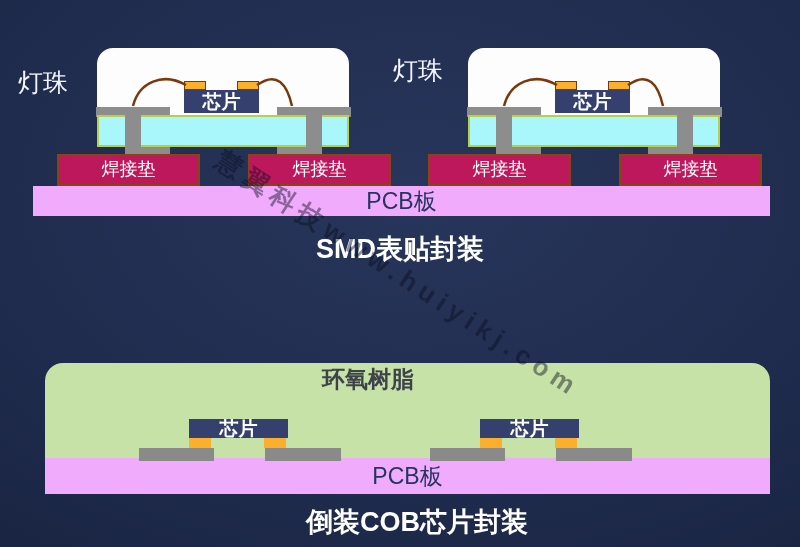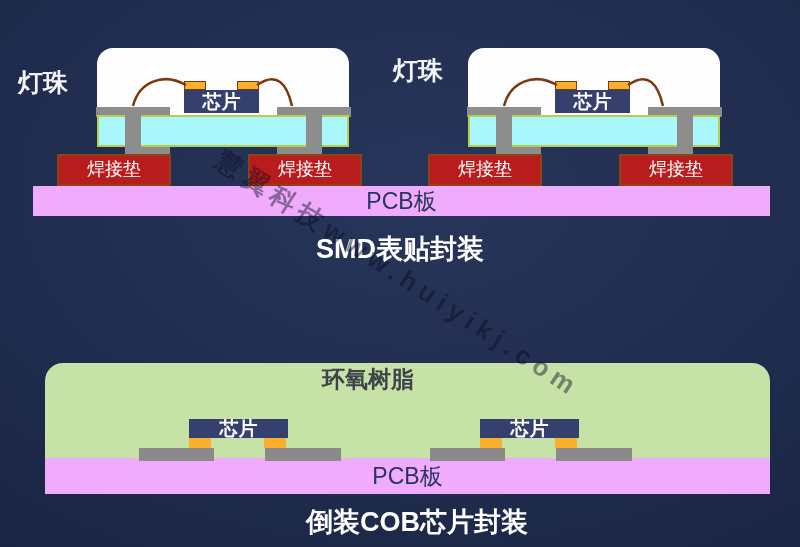--- a/index.html
+++ b/index.html
@@ -13,30 +13,30 @@
   .pkg-1{left:57px;} .pkg-2{left:428px;}
   .dome{position:absolute;left:40px;top:0;width:252px;height:69px;background:#fdfdfd;border-radius:16px 16px 6px 6px;}
   .ebar{position:absolute;background:#8d8d8d;}
   .etop-l{left:39px;top:59px;width:74px;height:10px;}
   .etop-r{left:220px;top:59px;width:74px;height:10px;}
   .pbody{position:absolute;left:40px;top:67px;width:252px;height:32px;background:#a9f6fb;border:2px solid #b9cf4a;box-sizing:border-box;}
   .evia-l{left:68px;top:67px;width:16px;height:32px;}
   .evia-r{left:249px;top:67px;width:16px;height:32px;}
   .efoot-l{left:68px;top:99px;width:45px;height:8px;}
   .efoot-r{left:220px;top:99px;width:45px;height:8px;}
-  .spad{position:absolute;top:106px;width:114px;height:32px;background:#b91c1c;border:2px solid #8a4413;box-sizing:border-box;
+  .spad{position:absolute;top:106px;width:143px;height:32px;background:#be185d;border:2px solid #8a4413;box-sizing:border-box;
         color:#fff;font-size:18px;text-align:center;line-height:27px;}
   .spad-l{left:0;} .spad-r{left:191px;}
   .chip{position:absolute;left:127px;top:42px;width:75px;height:23px;background:#36406e;
         color:#fff;font-size:19px;font-weight:bold;text-align:center;line-height:23px;}
   .cpad{position:absolute;top:33px;width:22px;height:9px;background:#fbb02d;border:1px solid #7b380c;box-sizing:border-box;}
   .cpad-l{left:127px;} .cpad-r{left:180px;}
   .wires{position:absolute;left:0;top:0;width:322px;height:138px;}
   
-  .led-label{position:absolute;color:#f2f4f8;font-size:25px;font-weight:bold;}
+  .led-label{position:absolute;color:#f2f4f8;font-size:25px;}
   .board{position:absolute;background:#f0abfc;color:#25355e;text-align:center;font-size:23px;}
   .board-1{left:33px;top:186px;width:737px;height:30px;line-height:30px;}
   .board-2{left:45px;top:458px;width:725px;height:36px;line-height:36px;}
   .title{position:absolute;width:800px;text-align:center;color:#ffffff;font-size:27px;font-weight:bold;}
   .title-1{top:231px;left:0;}
   .title-2{top:504px;left:17px;}
   
   .epoxy{position:absolute;left:45px;top:363px;width:725px;height:95px;background:#c6e2a7;border-radius:18px 18px 0 0;}
   .epoxy-label{position:absolute;left:0;top:364px;width:736px;text-align:center;color:#3d4349;font-size:23px;font-weight:600;}
   .fchip{position:absolute;top:419px;width:202px;height:42px;}

